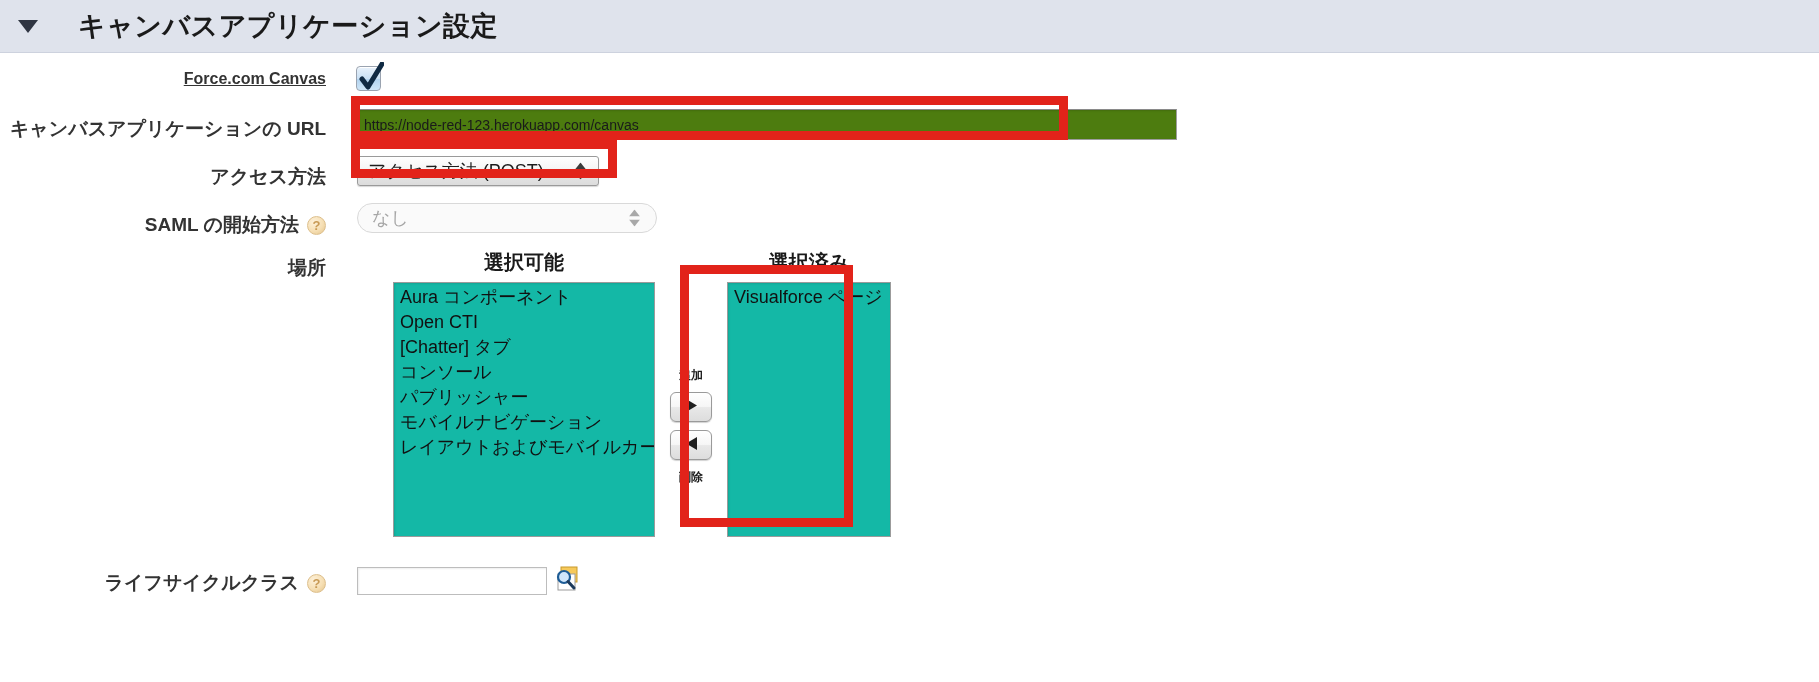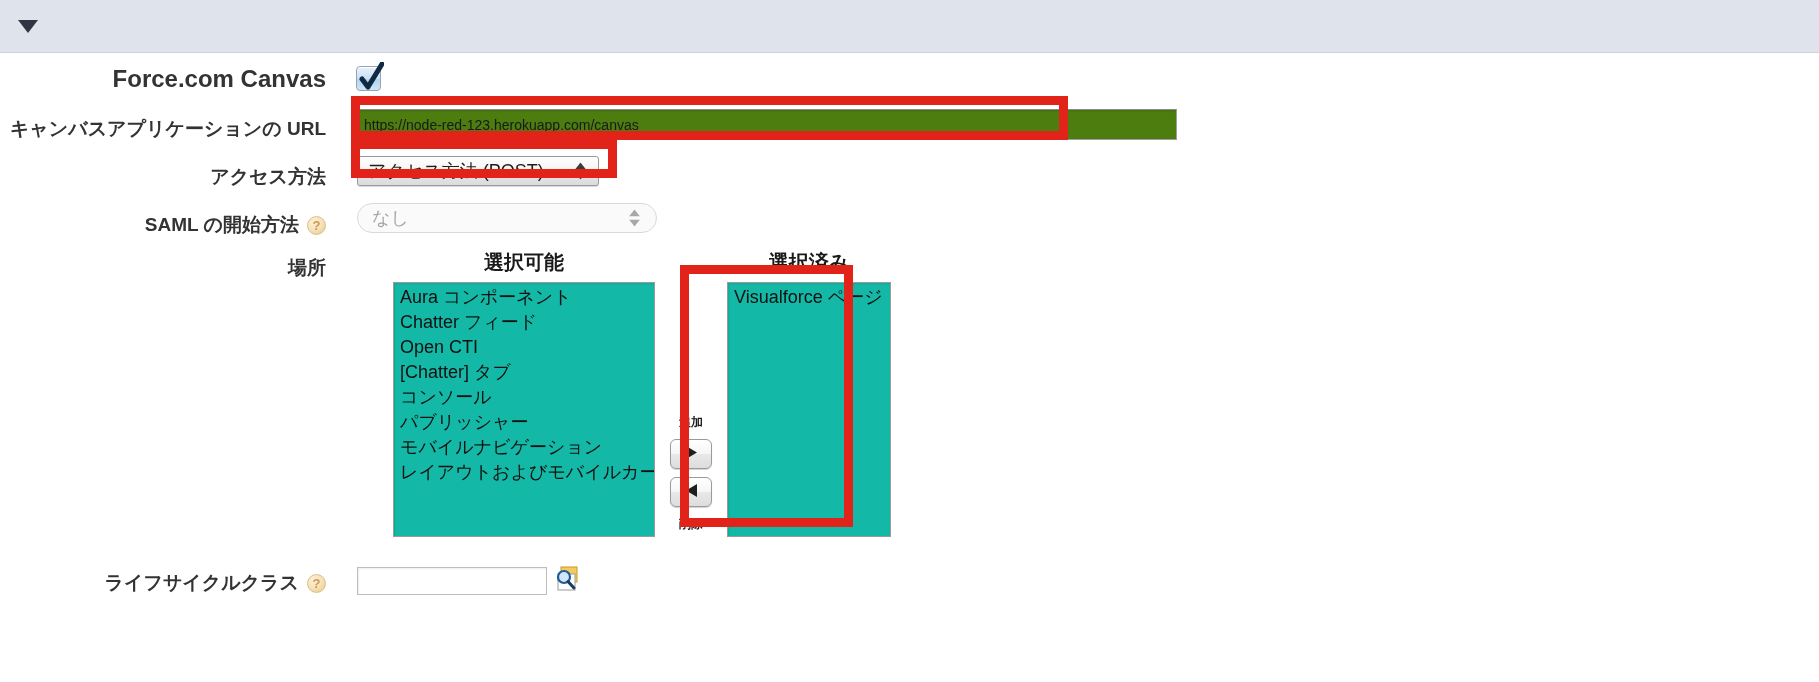--- a/index.html
+++ b/index.html
@@ -92,21 +92,21 @@
     line-height: 17px;
     text-align: center;
     display: inline-block;
     cursor: pointer;
     box-sizing: border-box;
     flex: 0 0 auto;
   }
 
   
   .row-canvas { height: 52px; }
-  .row-canvas .label-cell { height: 52px; font-size: 24px; }
+  .row-canvas .label-cell { height: 52px; font-size: 16px; text-decoration: underline; }
   .checkbox {
     width: 25px;
     height: 25px;
     margin-top: 13px;
     margin-left: 16px;
     border: 1px solid #9aa3b0;
     border-radius: 4px;
     background: linear-gradient(180deg, #e9f2fb 0%, #c9e0f4 52%, #b2d3ef 53%, #cfe6f8 100%);
     box-shadow: inset 0 1px 0 #ffffff;
     position: relative;
@@ -205,21 +205,21 @@
 
   
   .row-location { height: 312px; }
   .row-location .label-cell { height: 40px; align-items: flex-start; padding-top: 6px; }
 
   .dual-list {
     position: absolute;
     left: 17px;
     top: 0;
     display: flex;
-    align-items: flex-end;
+    align-items: center;
     padding-left: 36px;
   }
   .list-col { display: flex; flex-direction: column; align-items: center; }
   .list-caption {
     font-size: 20px;
     font-weight: bold;
     color: #1a1a1a;
     margin-bottom: 6px;
     white-space: nowrap;
   }
@@ -311,20 +311,21 @@
 <body>
 
 <div class="section-header">
   <div class="twisty">
     <span>
       <svg width="24" height="16" viewBox="0 0 24 16" aria-hidden="true">
         <polygon points="2,2 22,2 12,15" fill="#2f3542"></polygon>
       </svg>
     </span>
   </div>
+  <div class="section-title">キャンバスアプリケーション設定</div>
 </div>
 
 <div class="form">
 
   <div class="row row-canvas">
     <div class="label-cell">Force.com Canvas</div>
     <div class="field-cell">
       <div class="checkbox">
         <span>
           <svg width="26" height="32" viewBox="0 0 26 32" aria-hidden="true">
@@ -381,21 +382,20 @@
 
   <div class="row row-location">
     <div class="label-cell">場所</div>
     <div class="field-cell">
       <div class="dual-list">
 
         <div class="list-col">
           <div class="list-caption">選択可能</div>
           <div class="listbox" id="available-listbox">
               <div class="opt">Aura コンポーネント</div>
-              <div class="opt">Chatter フィード</div>
               <div class="opt">Open CTI</div>
               <div class="opt">[Chatter] タブ</div>
               <div class="opt">コンソール</div>
               <div class="opt">パブリッシャー</div>
               <div class="opt">モバイルナビゲーション</div>
               <div class="opt">レイアウトおよびモバイルカード</div>
             </div>
         </div>
 
         <div class="mid-col">

